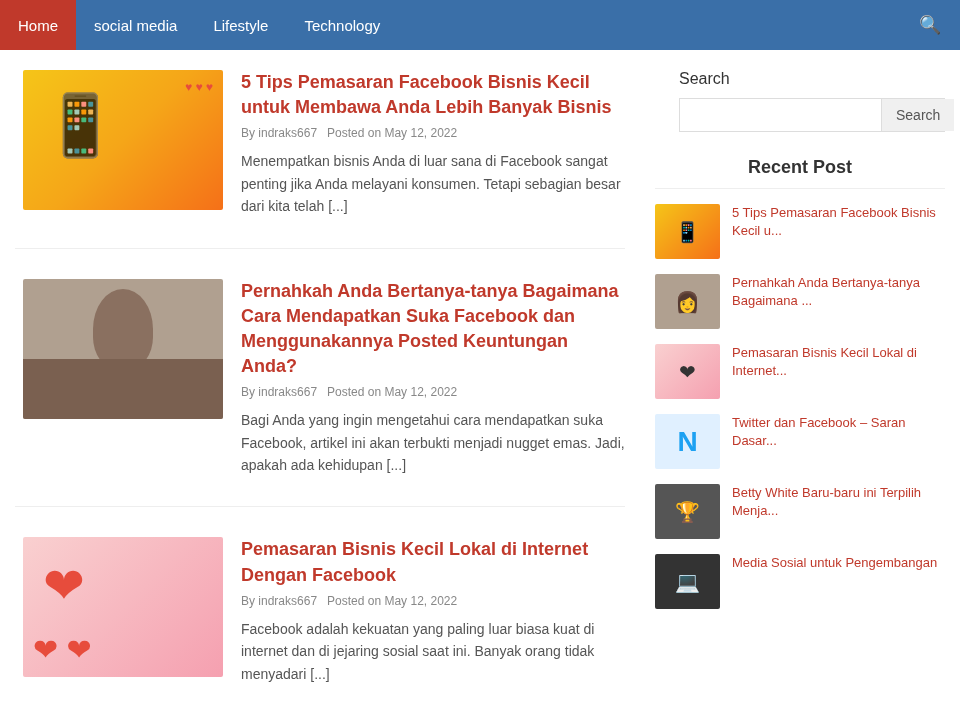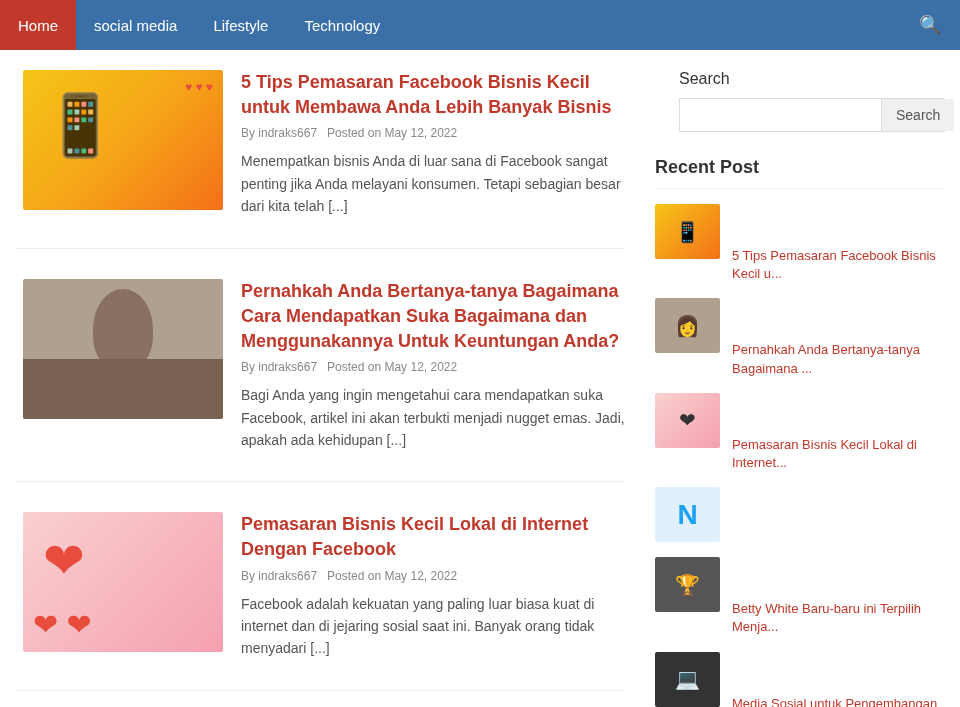--- a/index.html
+++ b/index.html
@@ -200,21 +200,21 @@
       border: none;
       border-left: 1px solid #ddd;
       cursor: pointer;
       font-size: 14px;
       color: #555;
     }
 
     .sidebar-section-title {
       font-size: 18px;
       color: #333;
-      text-align: left;
+      text-align: center;
       margin-bottom: 15px;
       padding-bottom: 10px;
       border-bottom: 1px solid #eee;
     }
 
     .recent-post-item {
       display: flex;
       gap: 12px;
       margin-bottom: 15px;
       align-items: flex-start;
@@ -271,21 +271,20 @@
       align-items: center;
       justify-content: center;
       font-size: 20px;
       color: #fff;
     }
     .recent-post-title {
       font-size: 13px;
       color: #c0392b;
       line-height: 1.4;
       cursor: pointer;
-      margin-top: 43px;
     }
   </style>
 </head>
 <body>
 
 <nav>
   <ul class="nav-items">
     <li class="nav-item active">Home</li>
     <li class="nav-item">social media</li>
     <li class="nav-item">Lifestyle</li>
@@ -305,21 +304,21 @@
         <div class="post-meta">
           By <span>indraks667</span> &nbsp; Posted on <span>May 12, 2022</span>
         </div>
         <p class="post-excerpt">Menempatkan bisnis Anda di luar sana di Facebook sangat penting jika Anda melayani konsumen. Tetapi sebagian besar dari kita telah [...]</p>
       </div>
     </article>
 
     <article class="post-item">
       <div class="post-thumb thumb-woman"></div>
       <div class="post-body">
-        <a class="post-title">Pernahkah Anda Bertanya-tanya Bagaimana Cara Mendapatkan Suka Bagaimana dan Menggunakannya Untuk Keuntungan Anda?</a>
+        <a class="post-title">Pernahkah Anda Bertanya-tanya Bagaimana Cara Mendapatkan Suka Facebook dan Menggunakannya Posted Keuntungan Anda?</a>
         <div class="post-meta">
           By <span>indraks667</span> &nbsp; Posted on <span>May 12, 2022</span>
         </div>
         <p class="post-excerpt">Bagi Anda yang ingin mengetahui cara mendapatkan suka Facebook, artikel ini akan terbukti menjadi nugget emas. Jadi, apakah ada kehidupan [...]</p>
       </div>
     </article>
 
     <article class="post-item">
       <div class="post-thumb thumb-social"></div>
       <div class="post-body">
@@ -356,20 +355,21 @@
         <a class="recent-post-title">Pernahkah Anda Bertanya-tanya Bagaimana ...</a>
       </div>
 
       <div class="recent-post-item">
         <div class="recent-post-thumb recent-thumb-social">❤</div>
         <a class="recent-post-title">Pemasaran Bisnis Kecil Lokal di Internet...</a>
       </div>
 
       <div class="recent-post-item">
         <div class="recent-post-thumb recent-thumb-twitter" style="background:#e0f0ff;color:#1da1f2;font-size:28px;font-weight:bold;">N</div>
+        <a class="recent-post-title">Twitter dan Facebook – Saran Dasar...</a>
       </div>
 
       <div class="recent-post-item">
         <div class="recent-post-thumb recent-thumb-betty">🏆</div>
         <a class="recent-post-title">Betty White Baru-baru ini Terpilih Menja...</a>
       </div>
 
       <div class="recent-post-item">
         <div class="recent-post-thumb recent-thumb-media">💻</div>
         <a class="recent-post-title">Media Sosial untuk Pengembangan</a>

